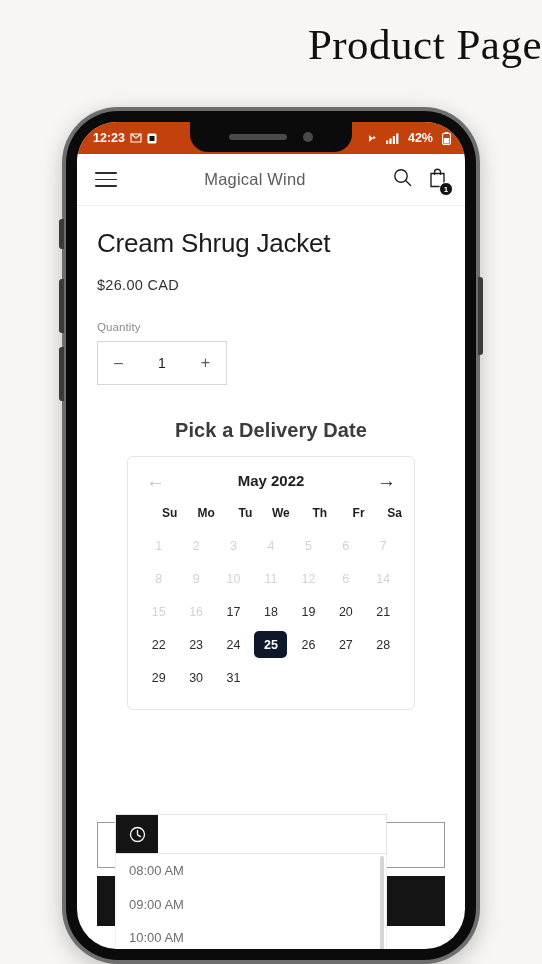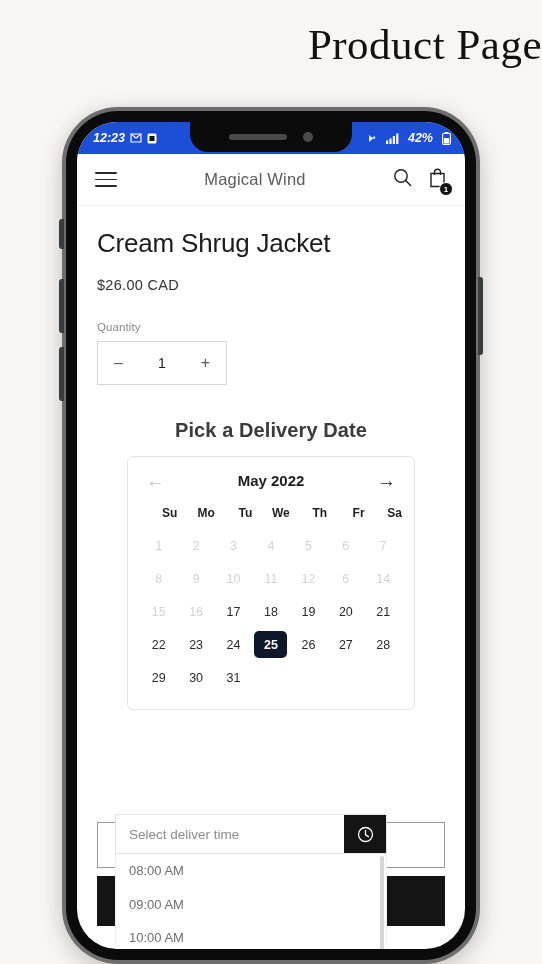--- a/index.html
+++ b/index.html
@@ -55,30 +55,29 @@
   .side-btn.l1 { left: -3px; top: 112px; width: 5px; height: 30px; }
   .side-btn.l2 { left: -3px; top: 172px; width: 5px; height: 54px; }
   .side-btn.l3 { left: -3px; top: 240px; width: 5px; height: 54px; }
   .side-btn.r1 { left: auto; right: -3px; top: 170px; width: 5px; height: 78px;
                  border-radius: 0 3px 3px 0; }
 
   
   .statusbar {
     position: relative;
     height: 32px;
-    background: #1d4ed8;
+    background: #c2410c;
     color: #ffffff;
     display: flex;
     align-items: center;
     justify-content: space-between;
     padding: 0 14px 0 16px;
     font-size: 12.5px;
     font-weight: 700;
     z-index: 3;
-    font-style: italic;
   }
   .sb-left { display: flex; align-items: center; gap: 5px; }
   .sb-right { display: flex; align-items: center; gap: 9px; }
   .sb-icon { display: inline-flex; align-items: center; }
   .notch {
     position: absolute;
     left: 50%; transform: translateX(-50%);
     top: 0;
     width: 162px; height: 30px;
     background: #0b0b0b;
@@ -510,21 +509,20 @@
       </div>
     </div>
 
     <div class="action-area">
       <div class="btn-outline"></div>
       <div class="btn-solid"></div>
     </div>
 
     <div class="time-select">
       <div class="time-field">
-        <div class="time-placeholder">Select deliver time</div>
         <div class="time-icon-btn">
           <svg width="17" height="17" viewBox="0 0 17 17">
             <circle cx="8.5" cy="8.5" r="7" fill="none" stroke="#fff" stroke-width="1.3"></circle>
             <path d="M8.5 4.4v4.4l3 1.8" fill="none" stroke="#fff" stroke-width="1.3" stroke-linecap="round"></path>
           </svg>
         </div>
       </div>
       <div class="time-list" id="time-list">
         <div class="time-scrollbar"></div>
       <div class="time-opt">08:00 AM</div>

